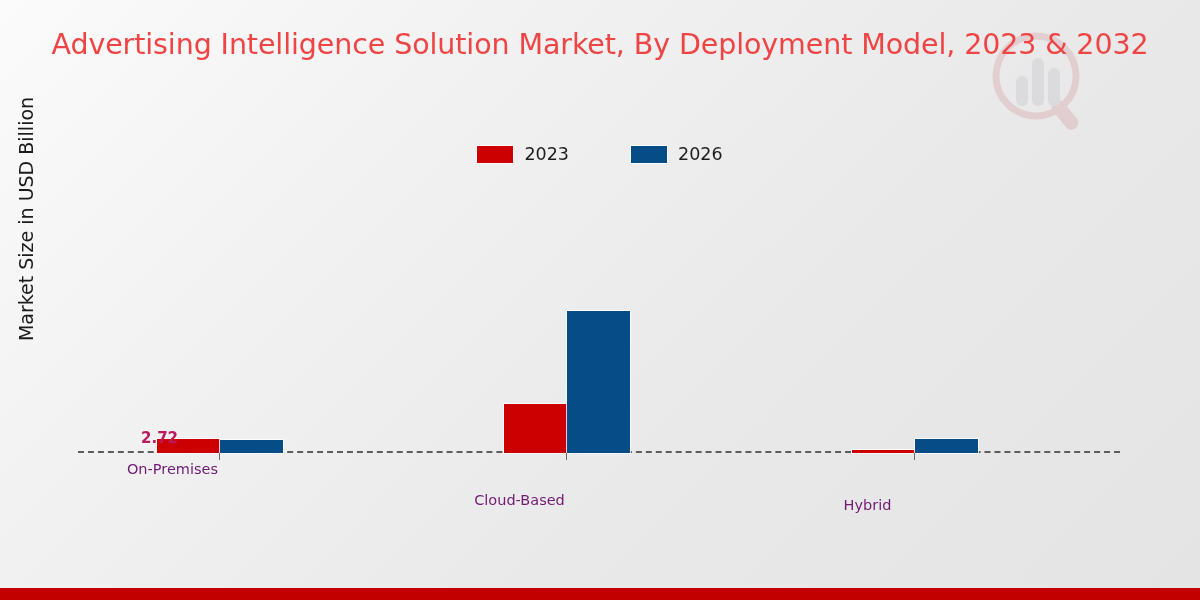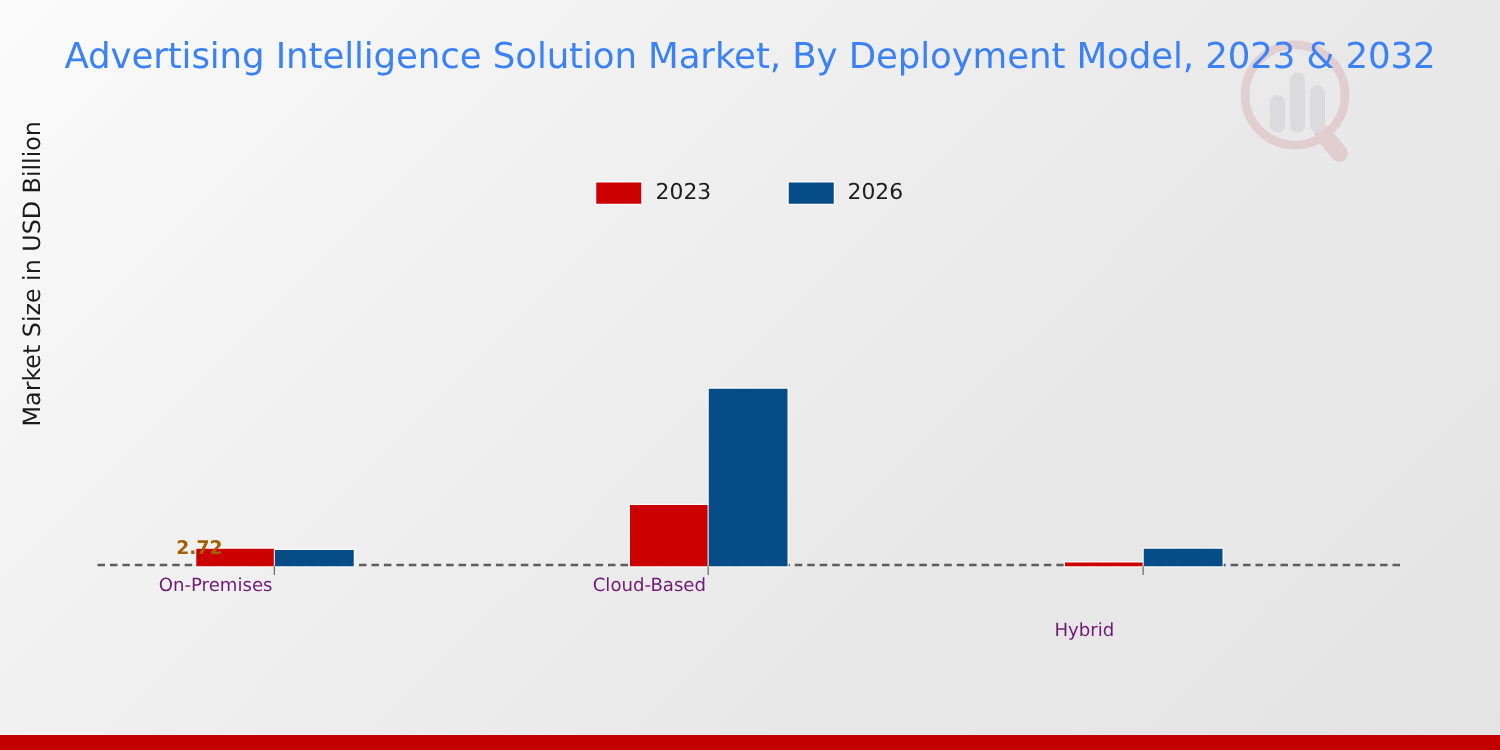--- a/index.html
+++ b/index.html
@@ -17,21 +17,21 @@
     position:absolute; left:986px; top:28px; width:112px; height:104px;
     opacity:.17; pointer-events:none;
   }
 
   
   #chart-title {
     position:absolute; left:0; top:28px; width:1200px;
     text-align:center;
     font-size:28.5px;
     font-weight:400;
-    color:#3b82f6;
+    color:#ef4444;
     letter-spacing:-0.1px;
     white-space:nowrap;
     font-family:"DejaVu Sans", sans-serif;
   }
 
   
   #legend {
     position:absolute; left:0; top:144px; width:1200px;
     display:flex; justify-content:center; align-items:center; gap:62px;text-align:right;
   }
@@ -83,21 +83,21 @@
   .cat-label {
     position:absolute; top:461px;
     text-align:center;
     font-size:14.5px;
     color:#701a75;
     white-space:nowrap;
     font-family:"DejaVu Sans", sans-serif;
   }
   .value-label {
     position:absolute;
-    font-size:15px; font-weight:bold; color:#a16207;
+    font-size:15px; font-weight:bold; color:#be185d;
     white-space:nowrap;
     font-family:"DejaVu Sans", sans-serif;
   }
 
   
   #bottom-band {
     position:absolute; left:0; bottom:0; width:1200px; height:12px;
     background:#c30000;
   }
 </style>
@@ -147,16 +147,16 @@
   <div class="group" style="left:742px;width:189px">
     <div class="bar s2023" style="height: 3px; background: rgb(204, 0, 0);"></div>
     <div class="bar s2032" style="height: 14px; background: rgb(6, 76, 135);"></div>
     <div class="tick"></div>
   </div>
 </div>
 
 <div class="value-label" style="left:141px; top:429px;">2.72</div>
 
 <div class="cat-label" style="left:78px; width:189px;">On-Premises</div>
-<div class="cat-label" style="left:425px; width:189px;">Cloud-Based</div>
+<div class="cat-label" style="left:425px; width:189px;margin-top:31px;">Cloud-Based</div>
 <div class="cat-label" style="left:773px; width:189px;margin-top:36px;">Hybrid</div>
 
 <div id="bottom-band"></div>
 
 </body></html>

